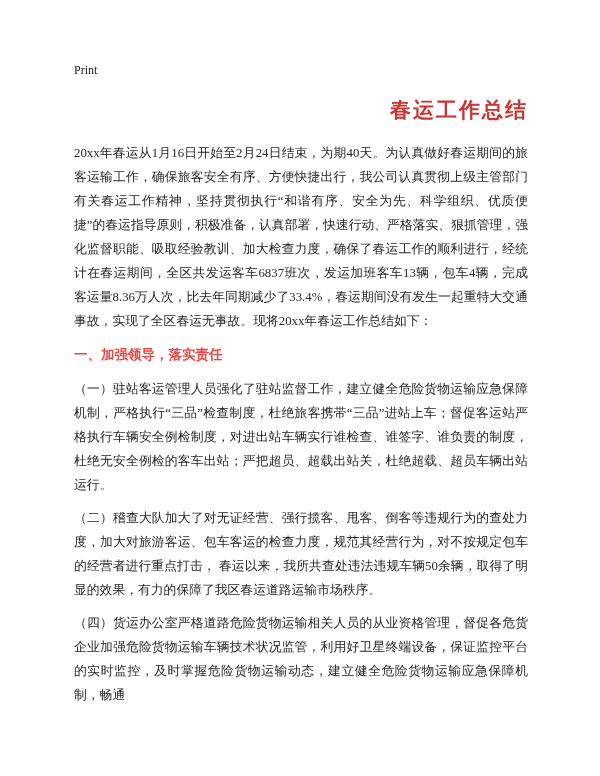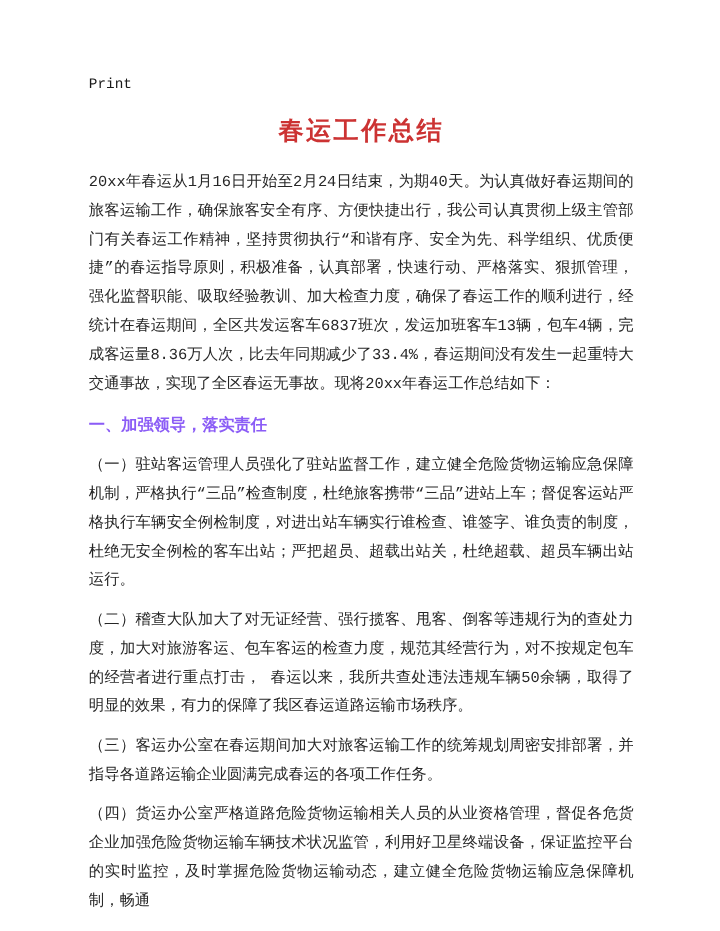--- a/index.html
+++ b/index.html
@@ -2,41 +2,41 @@
 <html><head>
 <meta charset="utf-8">
 <style>
   html, body { margin: 0; padding: 0; background: #ffffff; }
   .page {
     position: relative;
     width: 600px;
     height: 776px;
     background: #ffffff;
     overflow: hidden;
-    font-family: Liberation Mono, monospace;
+    font-family: Liberation Serif, serif;
     color: #222222;
     box-sizing: border-box;
     border-radius: 16px;
   }
   .content {
     padding: 60px 72px 0 74px;
     box-sizing: border-box;
   }
   .print-link {
     display: inline-block;
     font-size: 12px;
     color: #1a1a1a;
     margin: 0 0 4px 0;
     cursor: pointer;
     text-decoration: none;
   }
   .doc-title {
     font-size: 21px;
     font-weight: bold;
-    text-align: center;
+    text-align: right;
     color: #cc3333;
     margin: 14px 0 17px 0;
     letter-spacing: 2px;
   }
   .doc-subtitle {
     font-size: 13px;
     color: #cc3333;
     margin: 0 0 10px 0;
   }
   .part-heading {
@@ -48,21 +48,21 @@
   .para {
     font-size: 12.8px;
     line-height: 24px;
     text-align: justify;
     margin: 0 0 9px 0;
     color: #262626;
   }
   .section-heading {
     font-size: 13.5px;
     font-weight: bold;
-    color: #8b5cf6;
+    color: #ef4444;
     margin: 13px 0 13px 0;
   }
 </style>
 </head>
 <body>
 
 <div class="page">
   <div class="content">
 
     <a class="print-link">Print</a>
@@ -74,18 +74,17 @@
     <p class="para">20xx年春运从1月16日开始至2月24日结束，为期40天。为认真做好春运期间的旅客运输工作，确保旅客安全有序、方便快捷出行，我公司认真贯彻上级主管部门有关春运工作精神，坚持贯彻执行“和谐有序、安全为先、科学组织、优质便捷”的春运指导原则，积极准备，认真部署，快速行动、严格落实、狠抓管理，强化监督职能、吸取经验教训、加大检查力度，确保了春运工作的顺利进行，经统计在春运期间，全区共发运客车6837班次，发运加班客车13辆，包车4辆，完成客运量8.36万人次，比去年同期减少了33.4%，春运期间没有发生一起重特大交通事故，实现了全区春运无事故。现将20xx年春运工作总结如下：</p>
 
     <h2 class="section-heading">一、加强领导，落实责任</h2>
 
 
 
     <p class="para">（一）驻站客运管理人员强化了驻站监督工作，建立健全危险货物运输应急保障机制，严格执行“三品”检查制度，杜绝旅客携带“三品”进站上车；督促客运站严格执行车辆安全例检制度，对进出站车辆实行谁检查、谁签字、谁负责的制度，杜绝无安全例检的客车出站；严把超员、超载出站关，杜绝超载、超员车辆出站运行。</p>
 
     <p class="para">（二）稽查大队加大了对无证经营、强行揽客、甩客、倒客等违规行为的查处力度，加大对旅游客运、包车客运的检查力度，规范其经营行为，对不按规定包车的经营者进行重点打击， 春运以来，我所共查处违法违规车辆50余辆，取得了明显的效果，有力的保障了我区春运道路运输市场秩序。</p>
 
-    <p class="para">（三）客运办公室在春运期间加大对旅客运输工作的统筹规划周密安排部署，并指导各道路运输企业圆满完成春运的各项工作任务。</p>
 
     <p class="para">（四）货运办公室严格道路危险货物运输相关人员的从业资格管理，督促各危货企业加强危险货物运输车辆技术状况监管，利用好卫星终端设备，保证监控平台的实时监控，及时掌握危险货物运输动态，建立健全危险货物运输应急保障机制，畅通</p>
 
   </div>
 </div>
 
 </body></html>

